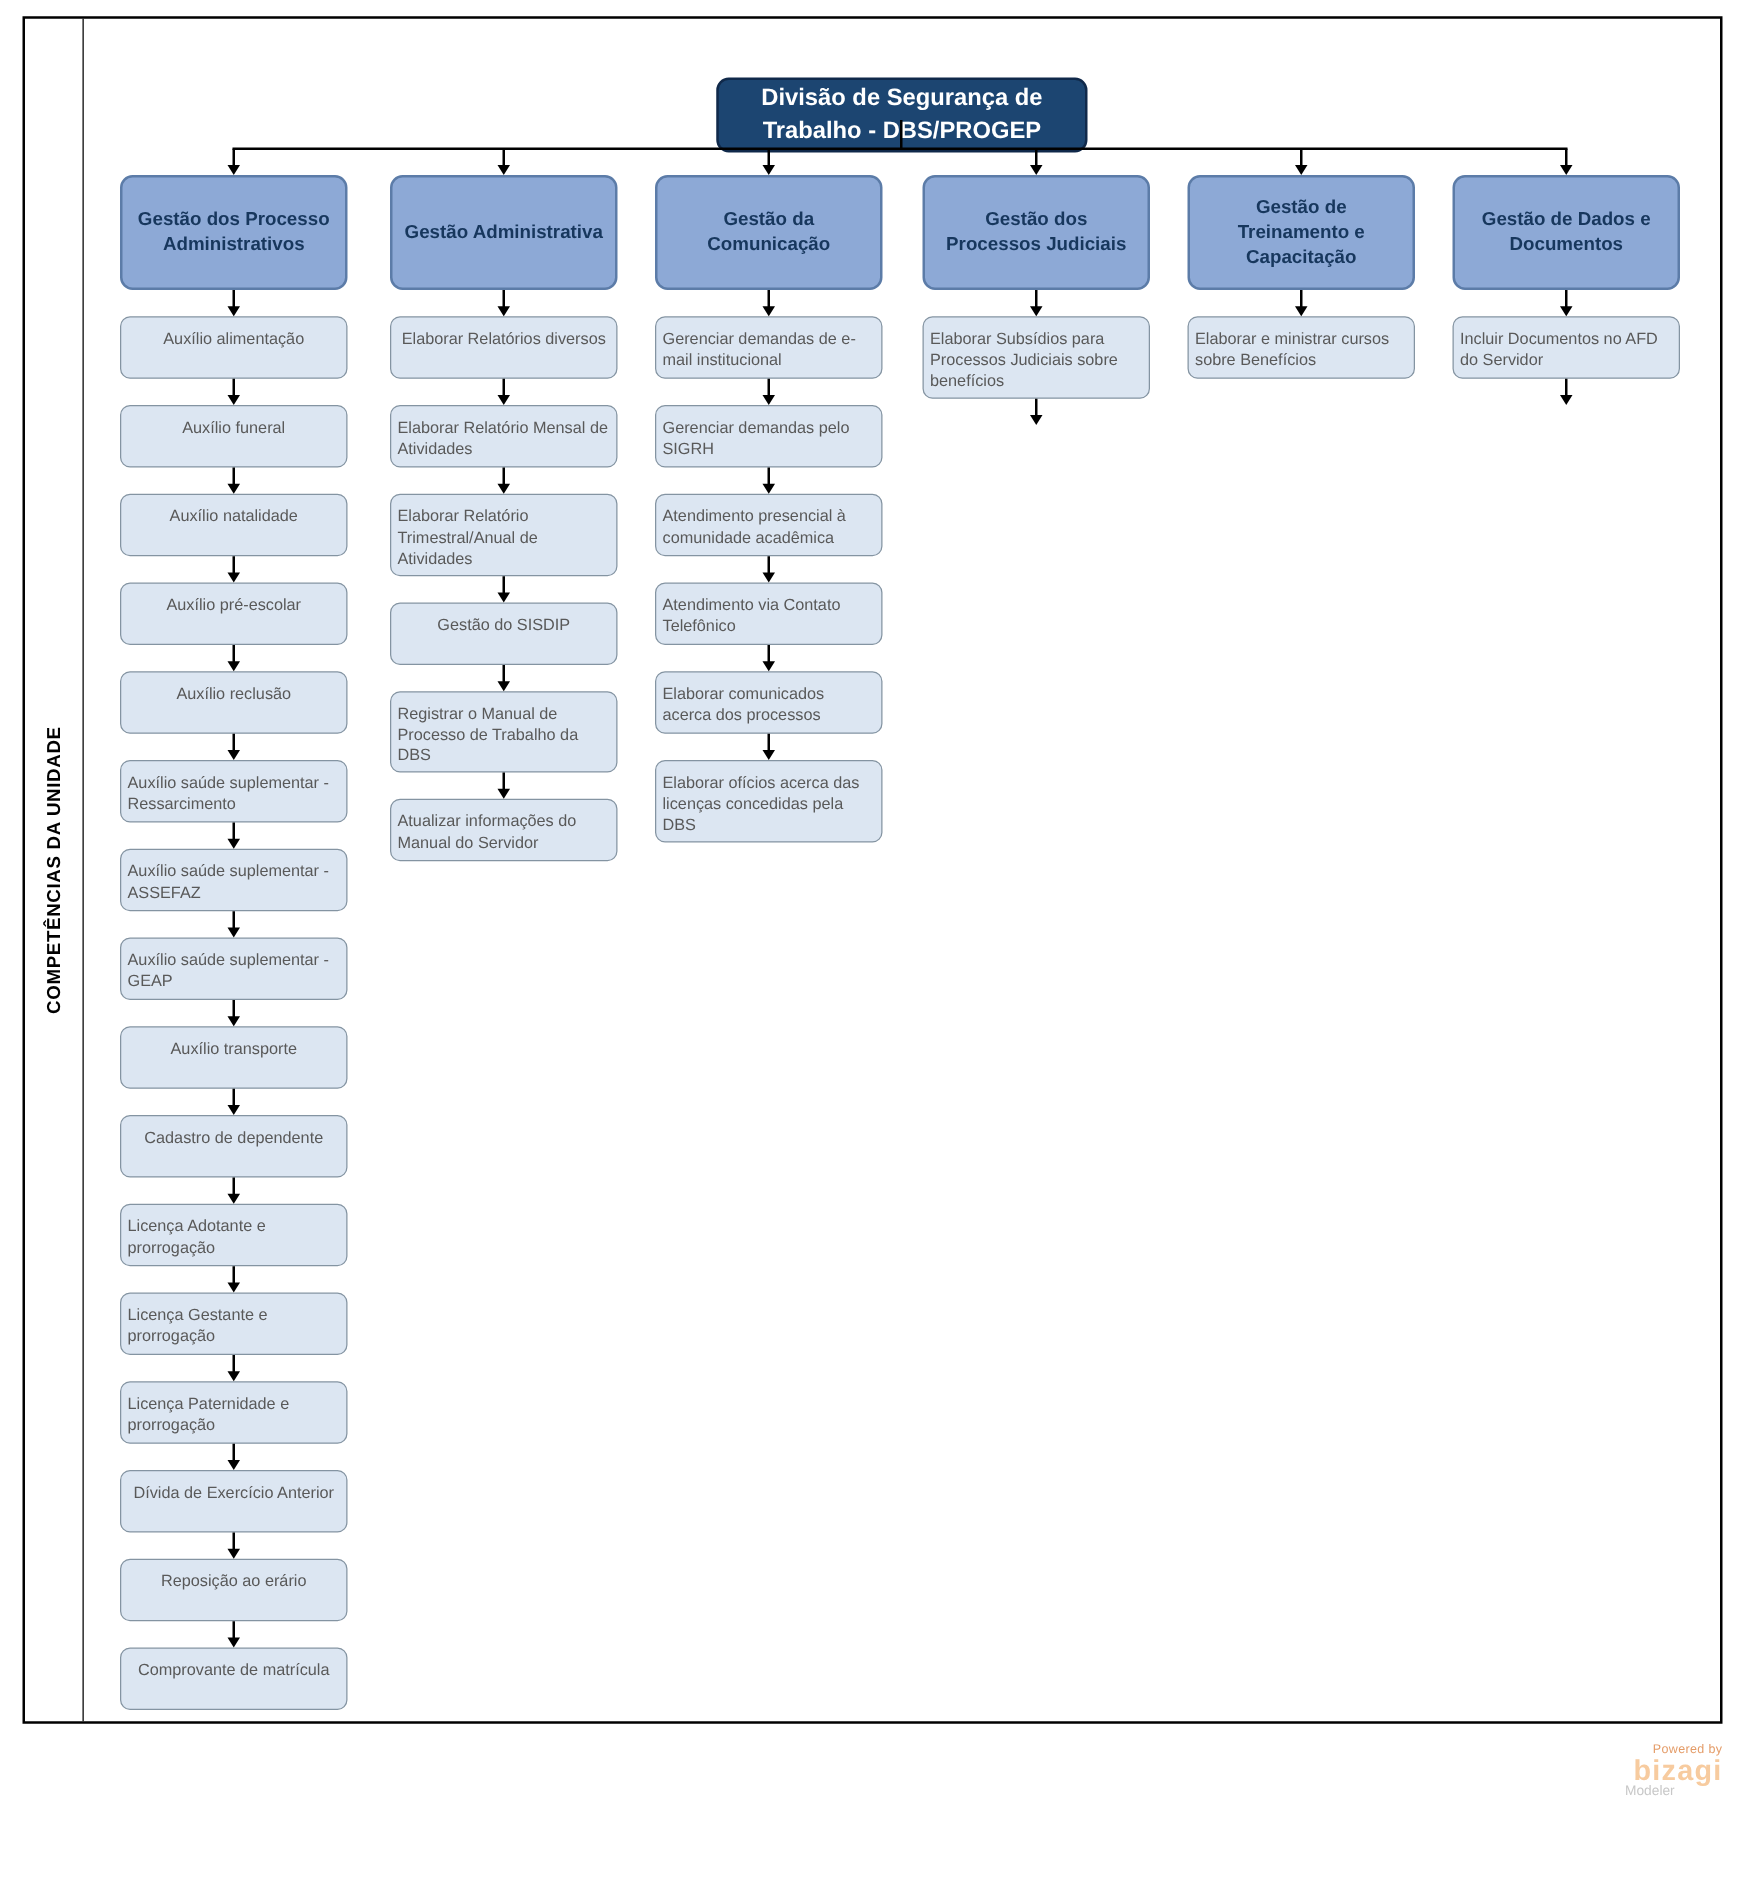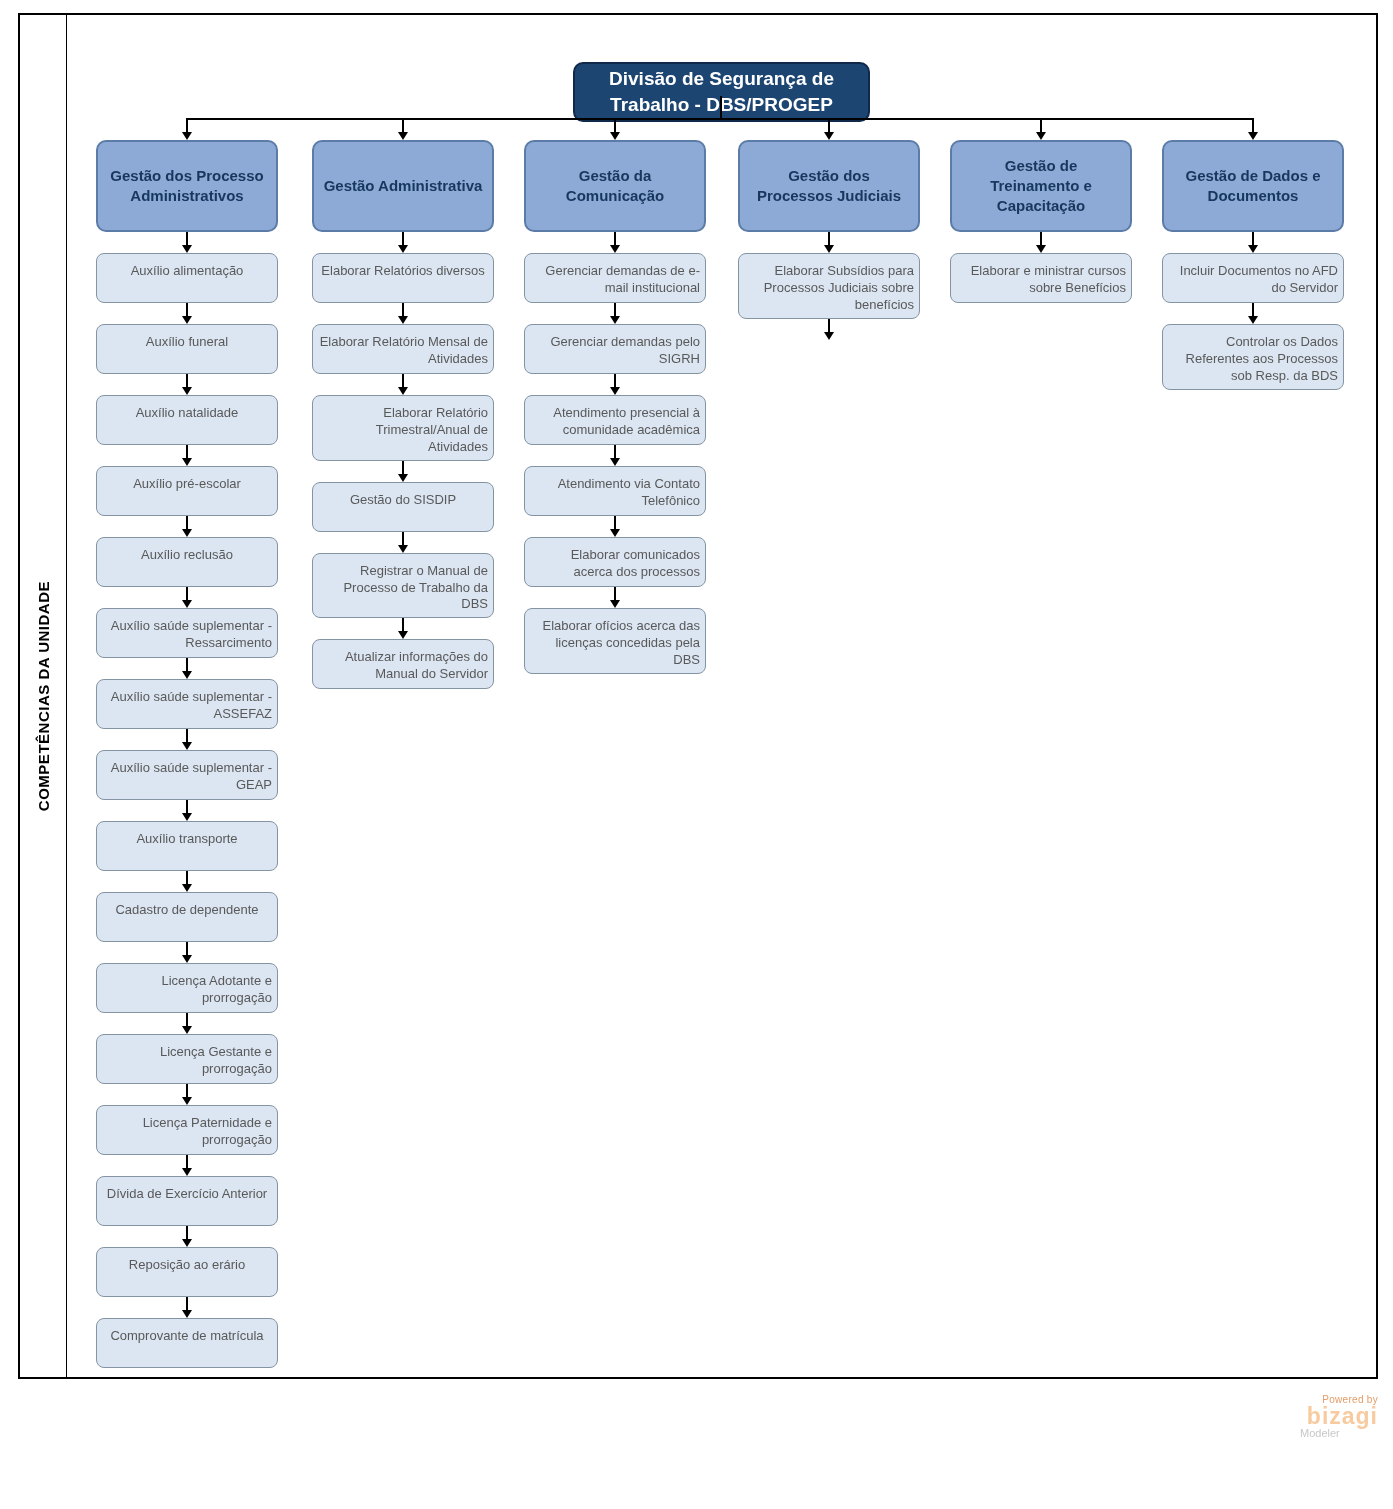--- a/index.html
+++ b/index.html
@@ -43,21 +43,21 @@
   .column{position:absolute;top:140px;width:182px;display:flex;flex-direction:column;}
   .header-box{
     background:#8da9d6;border:2px solid #5c7ca8;border-radius:10px;box-sizing:border-box;
     min-height:92px;display:flex;align-items:center;justify-content:center;
     color:#17375d;font-weight:bold;font-size:15px;text-align:center;line-height:1.35;
     padding:4px 9px;
   }
   .item-box{
     background:#dce6f2;border:1.5px solid #8494a2;border-radius:8px;box-sizing:border-box;
     min-height:50px;display:flex;align-items:flex-start;justify-content:center;
-    color:#595959;font-size:13px;text-align:right;line-height:1.3;
+    color:#595959;font-size:13px;text-align:left;line-height:1.3;
     padding:9px 5px 4px 5px;
   }
   .v-arrow{height:21px;position:relative;flex:0 0 auto;}
   .v-arrow::before{content:'';position:absolute;left:50%;margin-left:-1px;top:0;width:2px;height:14px;background:#000;}
   .v-arrow::after{content:'';position:absolute;left:50%;margin-left:-5px;top:13px;
     border-left:5px solid transparent;border-right:5px solid transparent;border-top:8px solid #000;}
   
   .bizagi{position:absolute;left:1278px;top:1394px;width:100px;}
   .powered{font-size:10px;font-weight:normal;color:#e49c68;text-align:right;letter-spacing:.3px;}
   .brand{font-size:23px;font-weight:bold;color:#f7cb9f;letter-spacing:1px;line-height:1;margin-top:0px;text-align:right;}
@@ -157,21 +157,20 @@
       <div class="header-box">Gestão de Treinamento e Capacitação</div>
       <div class="v-arrow"></div>
       <div class="item-box">Elaborar e ministrar cursos sobre Benefícios</div>
     </div>
     <div class="drop" style="left: 1248px;"></div>
     <div class="column" style="left: 1162px; width: 182px;">
       <div class="header-box">Gestão de Dados e Documentos</div>
       <div class="v-arrow"></div>
       <div class="item-box">Incluir Documentos no AFD do Servidor</div>
       <div class="v-arrow"></div>
-      <div class="item-box">Controlar os Dados Referentes aos Processos sob Resp. da BDS</div>
     </div>
   </div>
 
 <div class="bizagi">
   <div class="powered">Powered by</div>
   <div class="brand">bizagi</div>
   <div class="modeler">Modeler</div>
 </div>
 
 </body></html>

